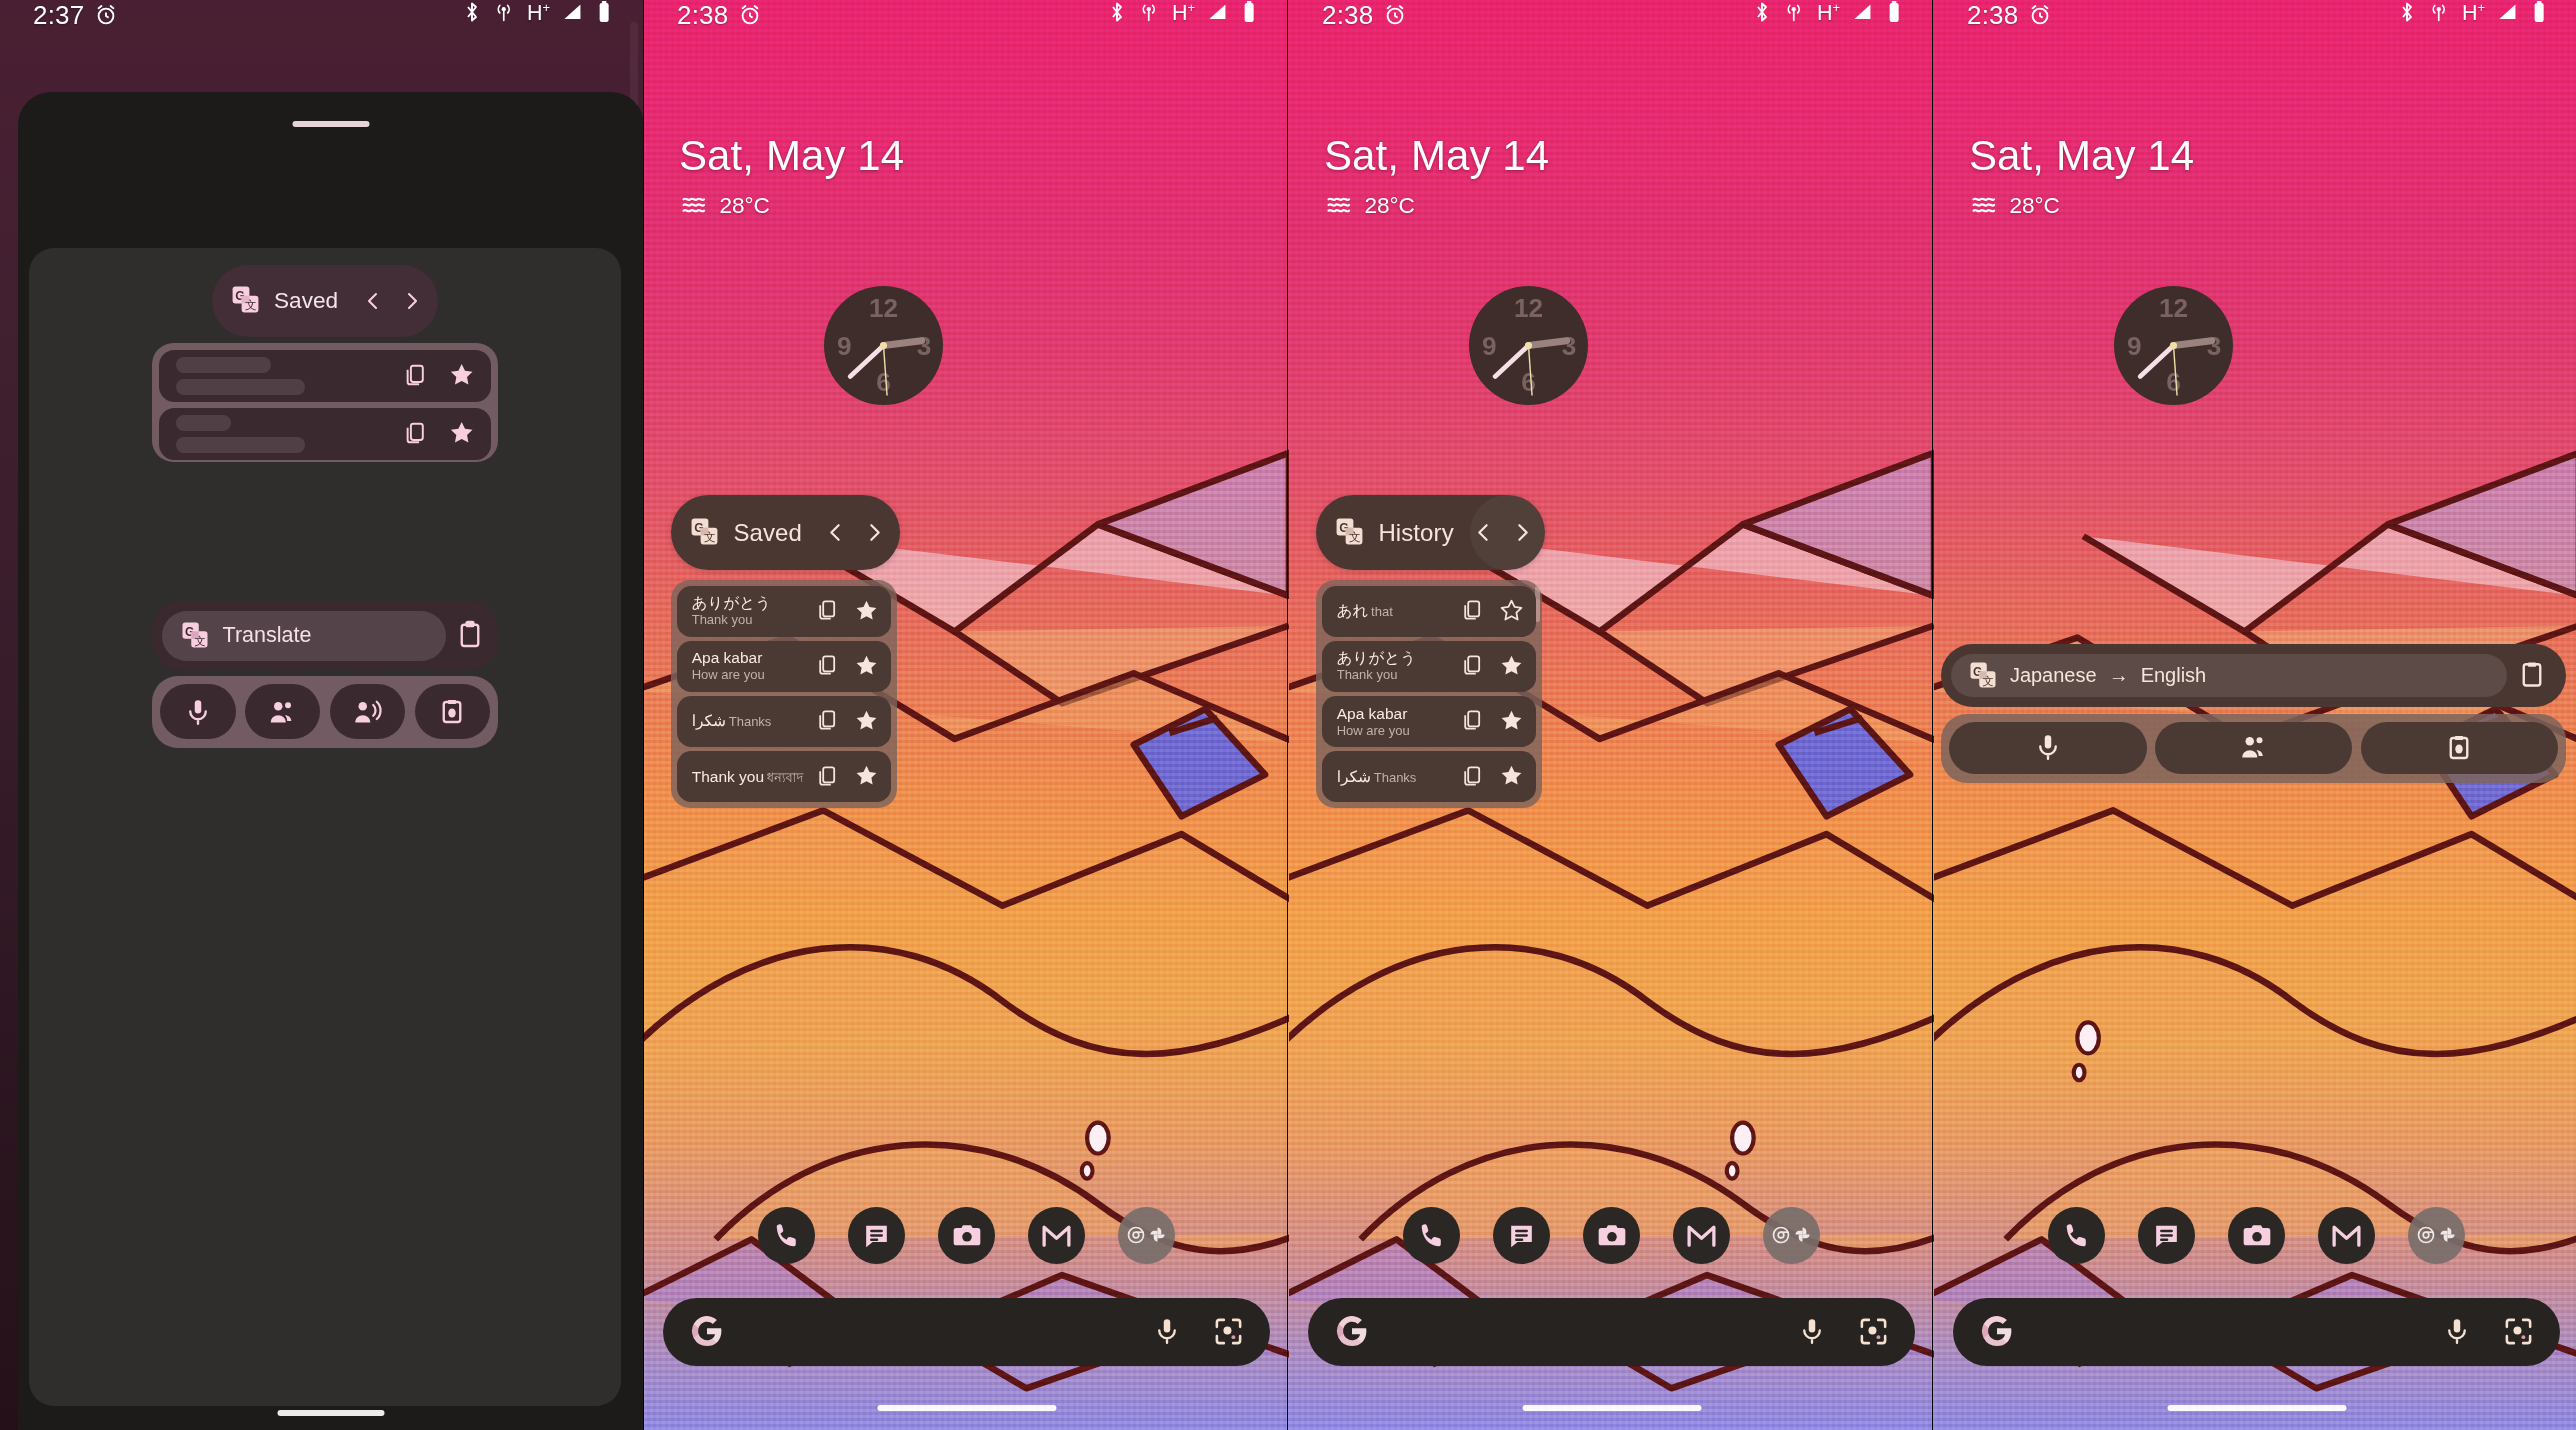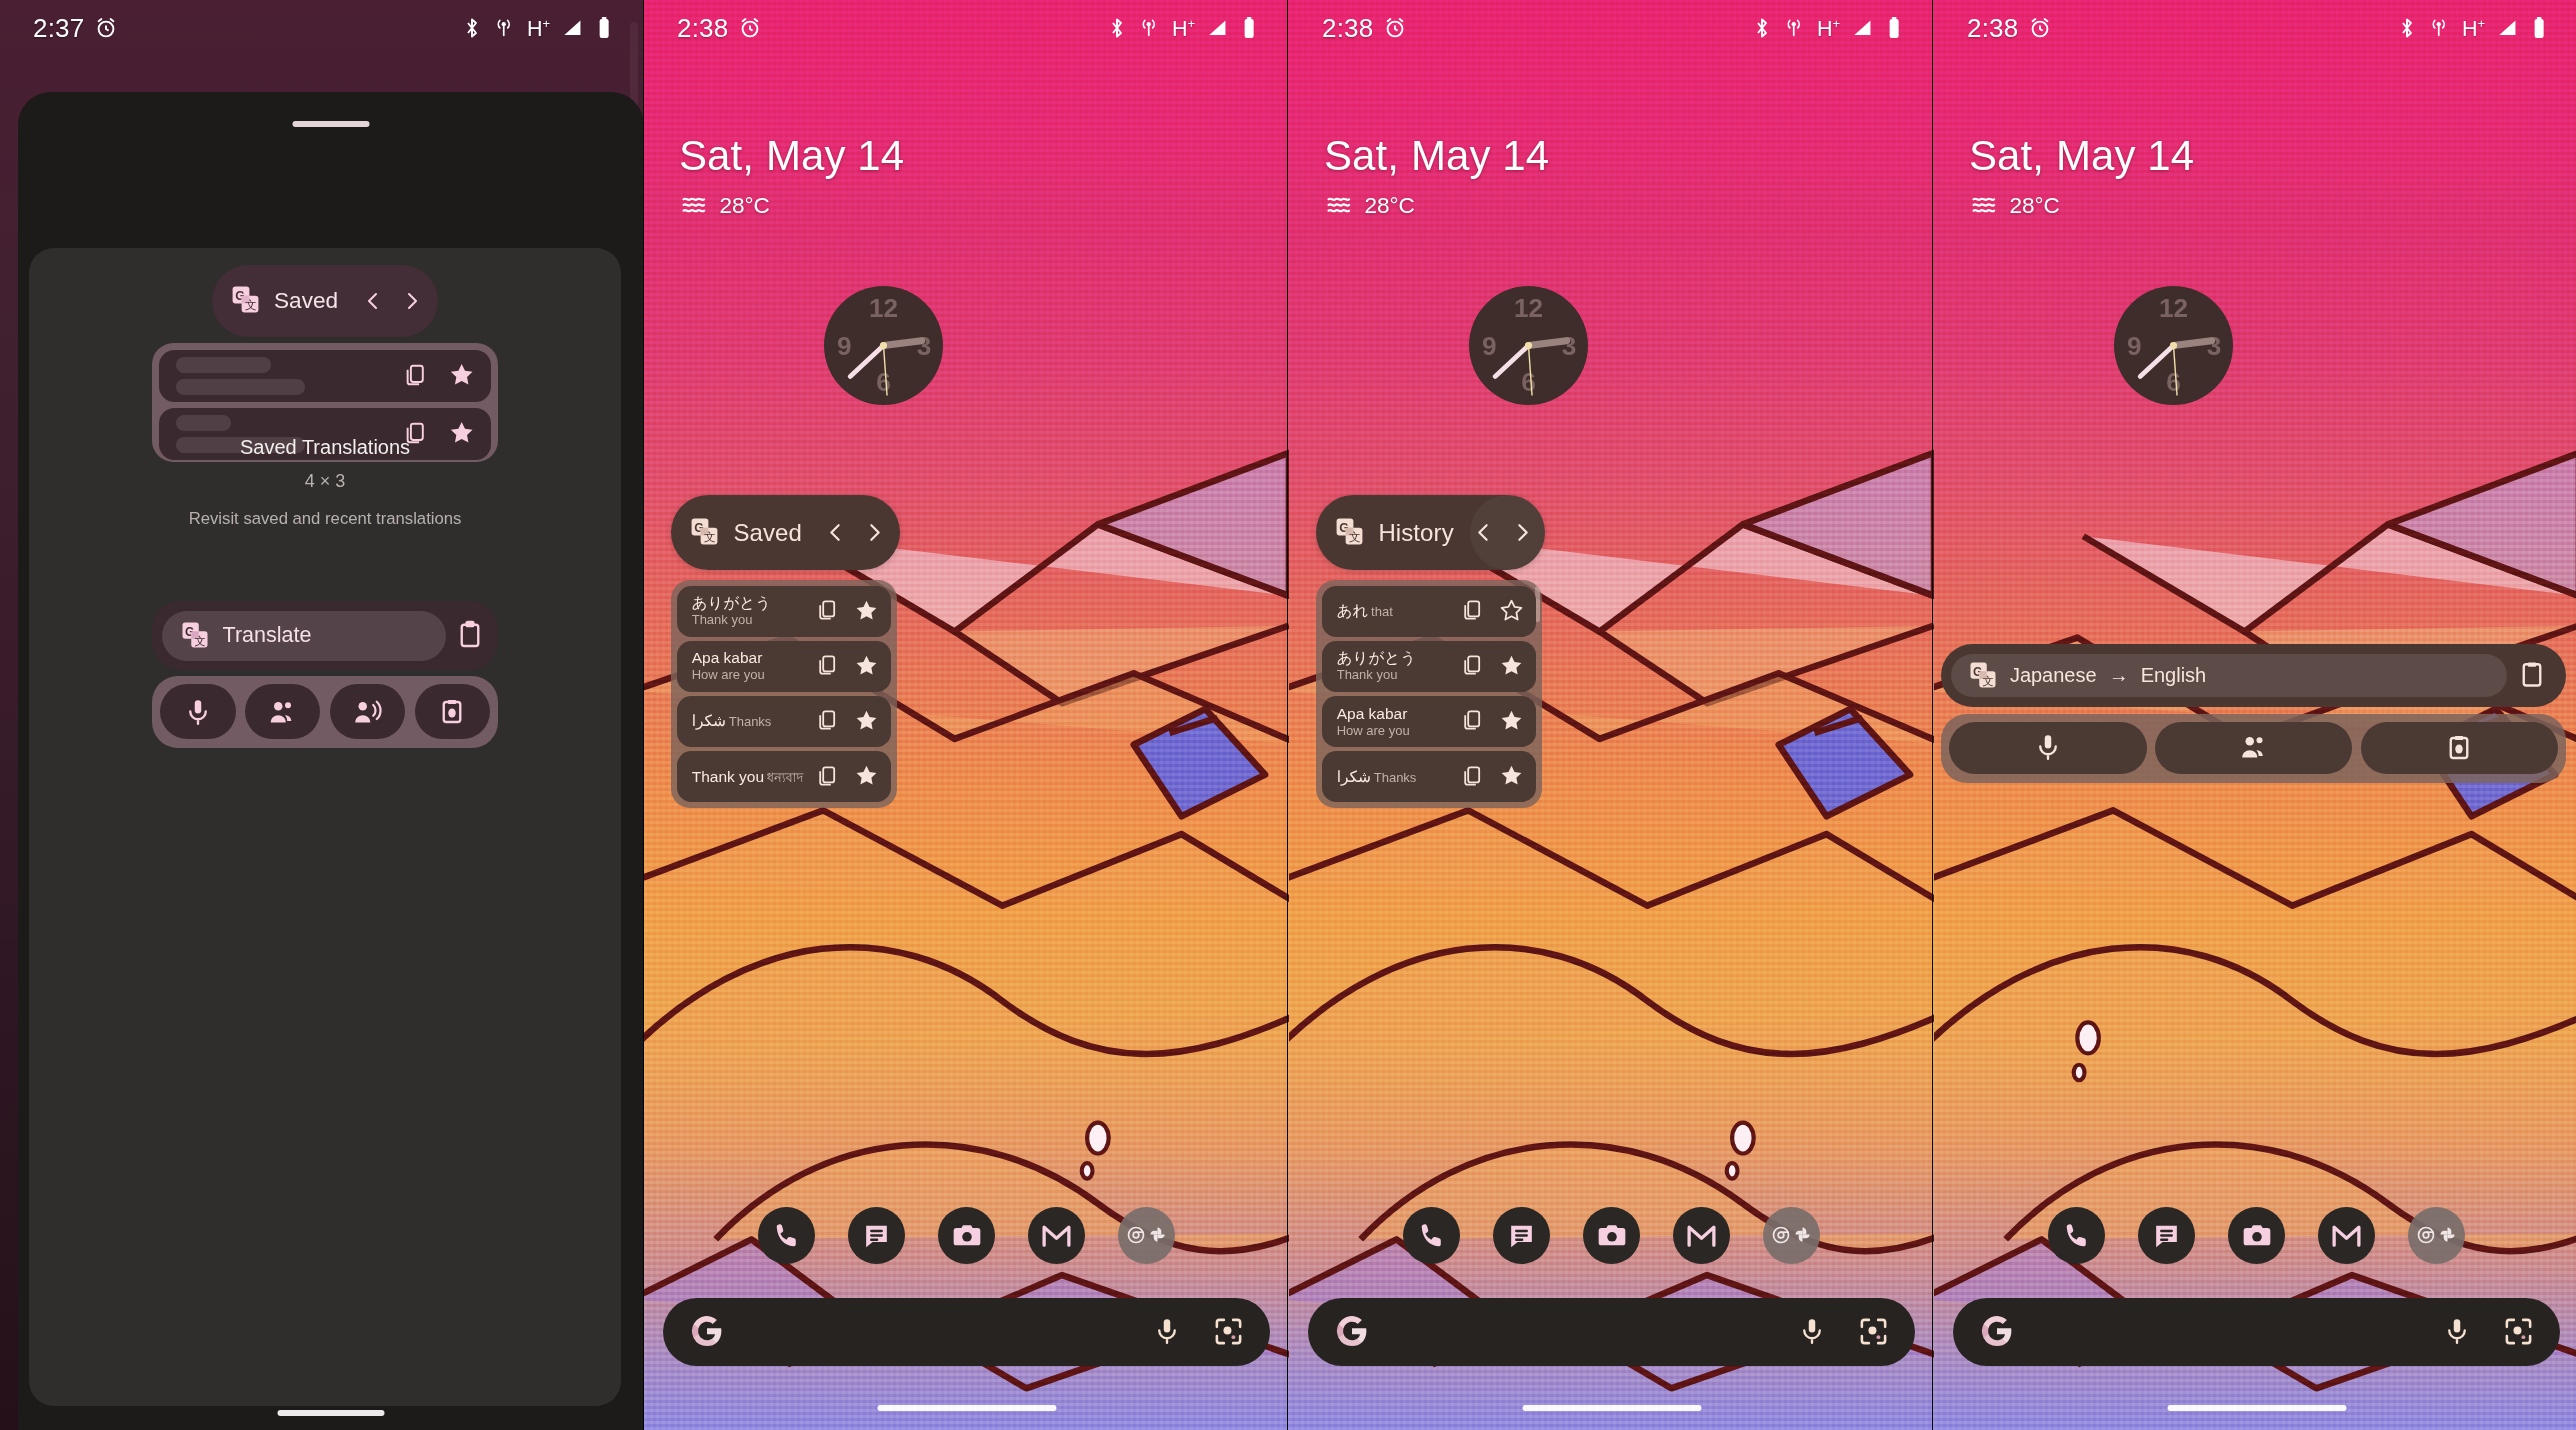--- a/index.html
+++ b/index.html
@@ -31,21 +31,21 @@
     position:absolute; inset:0; opacity:.16; mix-blend-mode:overlay;
     background-image:
       repeating-linear-gradient(0deg, rgba(255,255,255,.5) 0 0.6px, rgba(0,0,0,.4) 0.6px 1.2px),
       repeating-linear-gradient(90deg, rgba(255,255,255,.4) 0 0.6px, rgba(0,0,0,.35) 0.6px 1.2px);
   }
   .wall svg { position:absolute; inset:0; width:100%; height:100%; }
 
   
   .statusbar {
     position:absolute; top:0; left:0; right:0; height:57px;
-    display:flex; align-items:center; justify-content:space-between;
+    display:flex; align-items:flex-start; justify-content:space-between;
     padding:0 33px; z-index:40;
   }
   .sb-left { display:flex; align-items:center; gap:9.5px; }
   .sb-time { color:#fff; font-size:26px; letter-spacing:0.2px; text-shadow:0 0.6px 1.8px rgba(0,0,0,.35); }
   .sb-right { display:flex; align-items:center; gap:12px; }
   .sb-icon { display:block; }
   .sb-htext { color:#fff; font-size:21.5px; line-height:1; text-shadow:0 0.6px 1.8px rgba(0,0,0,.35); }
   .sb-htext sup { font-size:13px; }
 
   
@@ -337,25 +337,20 @@
                     <svg width="27.4" height="27.4" viewBox="0 0 24 24" fill="#f7cfdf">
                         <path d="M12 2.6l2.9 6 6.6.9-4.8 4.6 1.2 6.6L12 17.6 6.1 20.7l1.2-6.6L2.5 9.5l6.6-.9z"></path>
                       </svg>
                   </span>
                 </span>
               </div>
             </div>
           </div>
         </div>
 
-        <div class="meta">
-          <div class="meta-name">Saved Translations</div>
-          <div class="meta-size">4 × 3</div>
-          <div class="meta-desc">Revisit saved and recent translations</div>
-        </div>
 
         <div class="prev2-wrap">
           <div class="prev2-card">
             <div class="prev2-top">
               <span class="prev2-pill">
                 <span>
                   <svg width="30" height="30" viewBox="0 0 24 24">
                     <rect x="2" y="2" width="13" height="13" rx="2.2" fill="#f7cfdf"></rect>
                     <text x="4" y="12.4" font-size="9.6" font-family="Liberation Sans, sans-serif" font-weight="700" fill="#3b2930">G</text>
                     <rect x="9" y="9" width="13" height="13" rx="2.2" fill="#f7cfdf"></rect>

